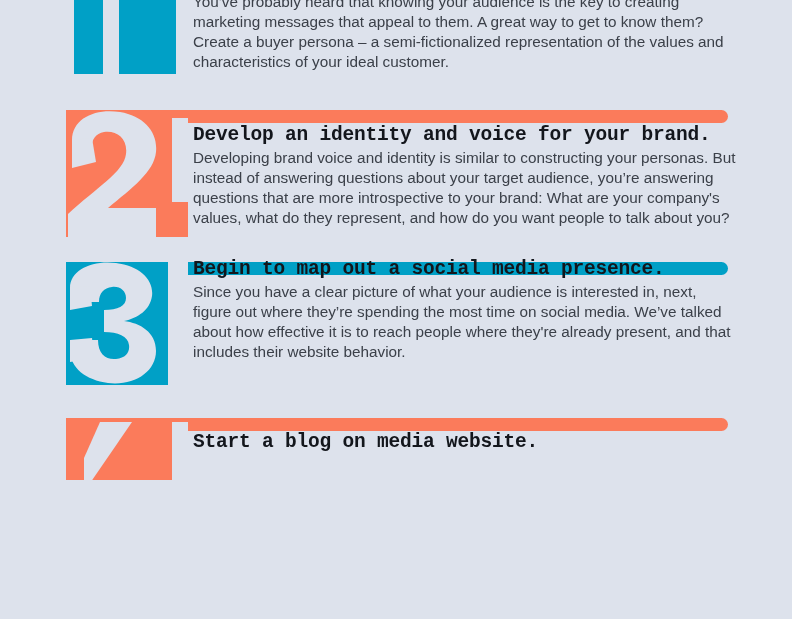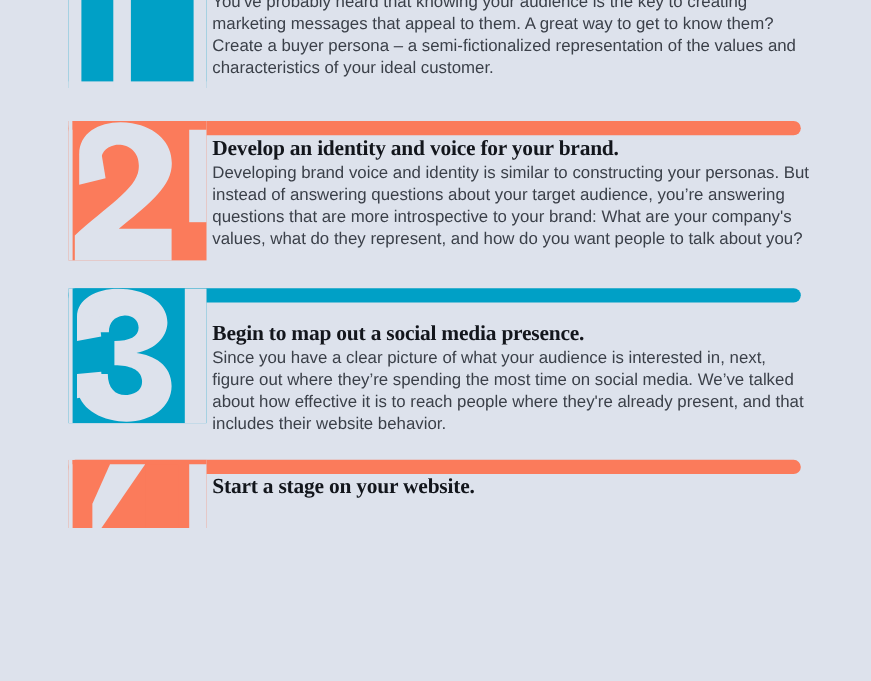--- a/index.html
+++ b/index.html
@@ -23,38 +23,38 @@
     position:absolute;left:62px;width:126px;
     overflow:hidden;
   }
   .numblock svg{display:block;}
 
   
   .txt{position:absolute;left:193px;width:545px;}
   .heading{
     font-size:19.5px;font-weight:bold;color:#13161c;
     letter-spacing:-0.2px;line-height:1.18;margin:0 0 1px 0;
-    font-family:Liberation Serif, serif;
+    font-family:Liberation Mono, monospace;
   }
   .body{
     font-size:15.3px;color:#3b4049;line-height:1.30;margin:0;
     font-family:"Liberation Sans","DejaVu Sans",sans-serif;
   }
 
   
   #item1 .numblock{top:-66px;height:146px;}
   #item1 .txt{top:-8px;}
 
   #item2 .bar{top:110px;}
   #item2 .numblock{top:110px;height:127px;}
   #item2 .txt{top:124px;}
 
   #item3 .bar{top:262px;}
   #item3 .numblock{top:262px;height:123px;}
-  #item3 .txt{top:292px;}
+  #item3 .txt{top:258px;}
 
   #item4 .bar{top:418px;}
   #item4 .numblock{top:418px;height:126px;}
   #item4 .txt{top:431px;}
 
   #item5 .bar{top:572px;}
   #item5 .numblock{top:572px;height:47px;}
   #item5 .txt{top:585px;}
 </style>
 </head>
@@ -157,21 +157,21 @@
           <path d="M38 4 L70 4 L22 74 L22 40 Z"></path>
 
           <path d="M70 4 L70 74 L22 74 L22 96 L70 96 L70 126 L100 126 L100 4 Z" fill="#fb7b5b"></path>
           <rect x="4" y="96" width="18" height="30"></rect>
           <rect x="70" y="96" width="30" height="30" fill="#fb7b5b"></rect>
           <path d="M100 74 L110 74 L110 96 L100 96 Z"></path>
         </g>
       </svg>
     </div>
     <div class="txt">
-      <h3 class="heading">Start a stage on your website.</h3>
+      <h3 class="heading">Start a blog on media website.</h3>
     </div>
   </div>
 
   <div class="item" id="item5">
     <div class="bar" style="background:#00a0c6;"></div>
     <div class="numblock">
       <svg width="126" height="47" viewBox="0 0 126 47" xmlns="http://www.w3.org/2000/svg">
         <rect x="0" y="0" width="126" height="47" fill="#dde2ec"></rect>
         <path d="M48 0 L126 0 L126 47 L48 47 Z" fill="#00a0c6"></path>
         <path d="M20 26 L48 26 L48 47 L20 47 Z" fill="#00a0c6"></path>

